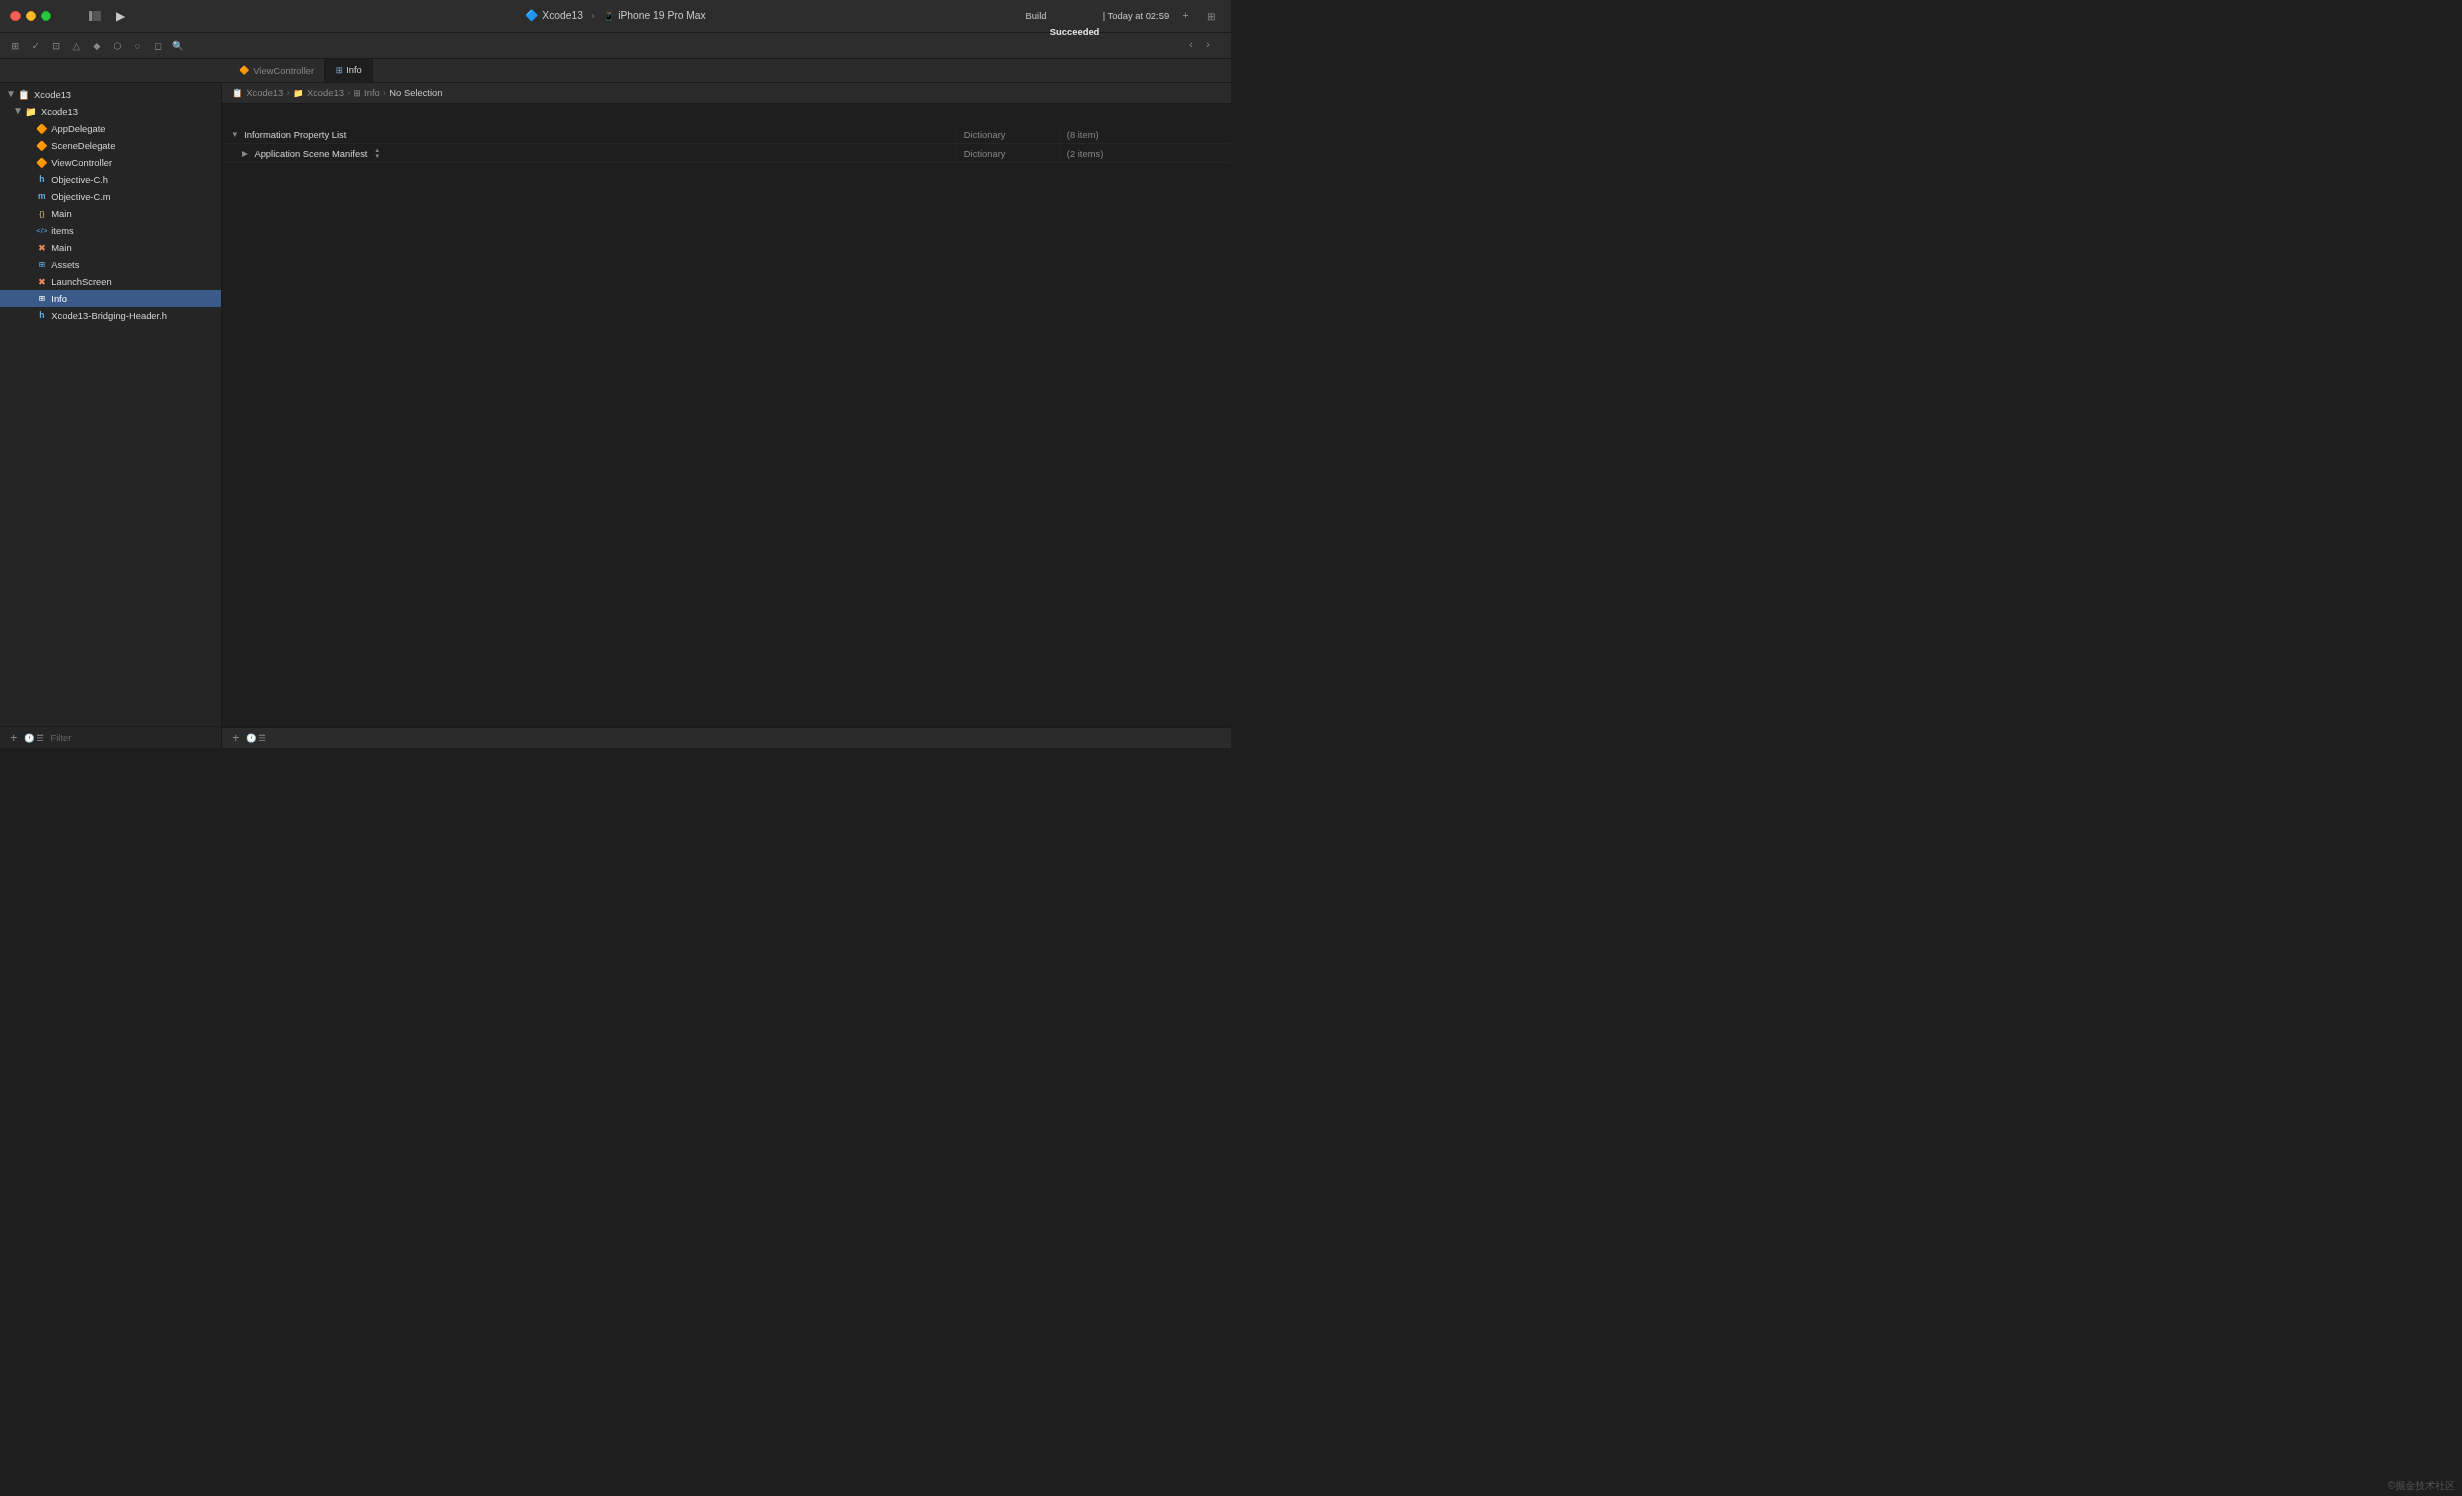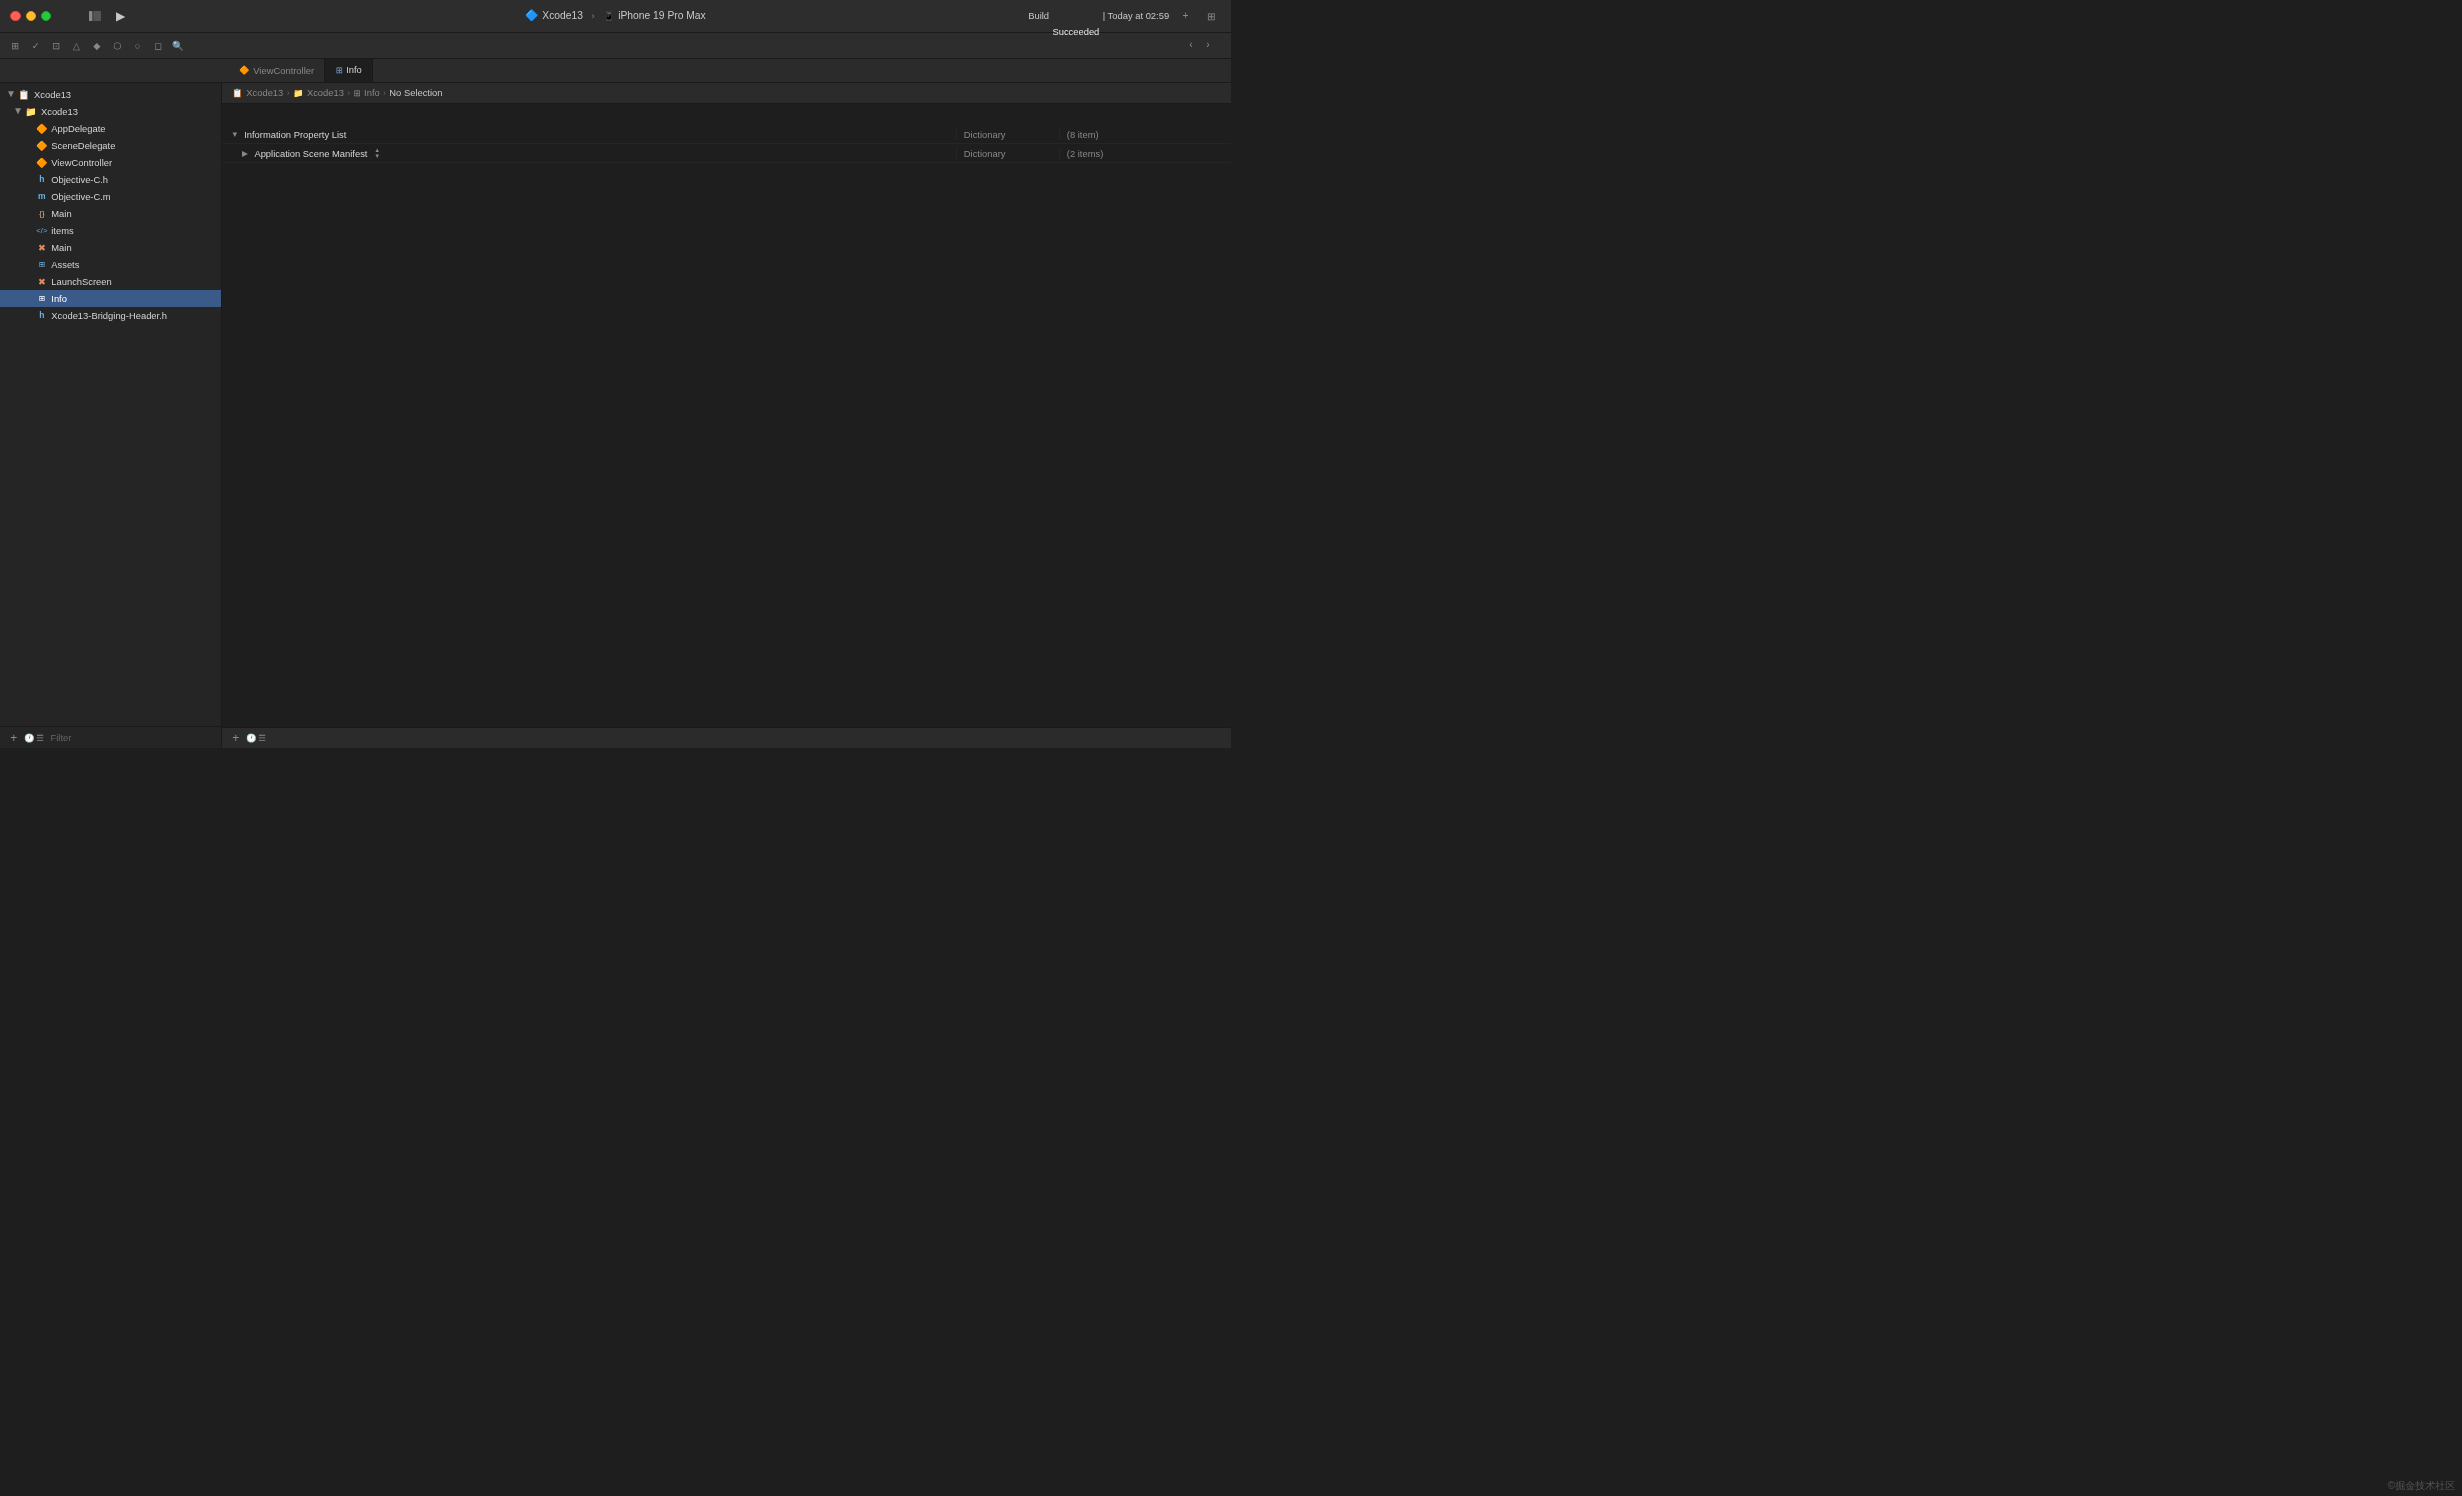--- a/index.html
+++ b/index.html
@@ -59,21 +59,21 @@
     .title-bar-right {
       position: absolute;
       right: 10.3px;
       display: flex;
       align-items: center;
       gap: 6.8px;
       font-size: 9.4px;
       color: #c8c8c8;
     }
     .build-status { display: flex; align-items: center; gap: 3.4px; }
-    .build-succeeded { font-weight: 400; color: #e8e8e8; margin-top: 31px; }
+    .build-succeeded { font-weight: 700; color: #e8e8e8; margin-top: 31px; }
 
     .sidebar-toggle {
       margin-left: 34px;
       display: flex;
       align-items: center;
     }
     .icon-btn {
       width: 19px;
       height: 19px;
       display: flex;

